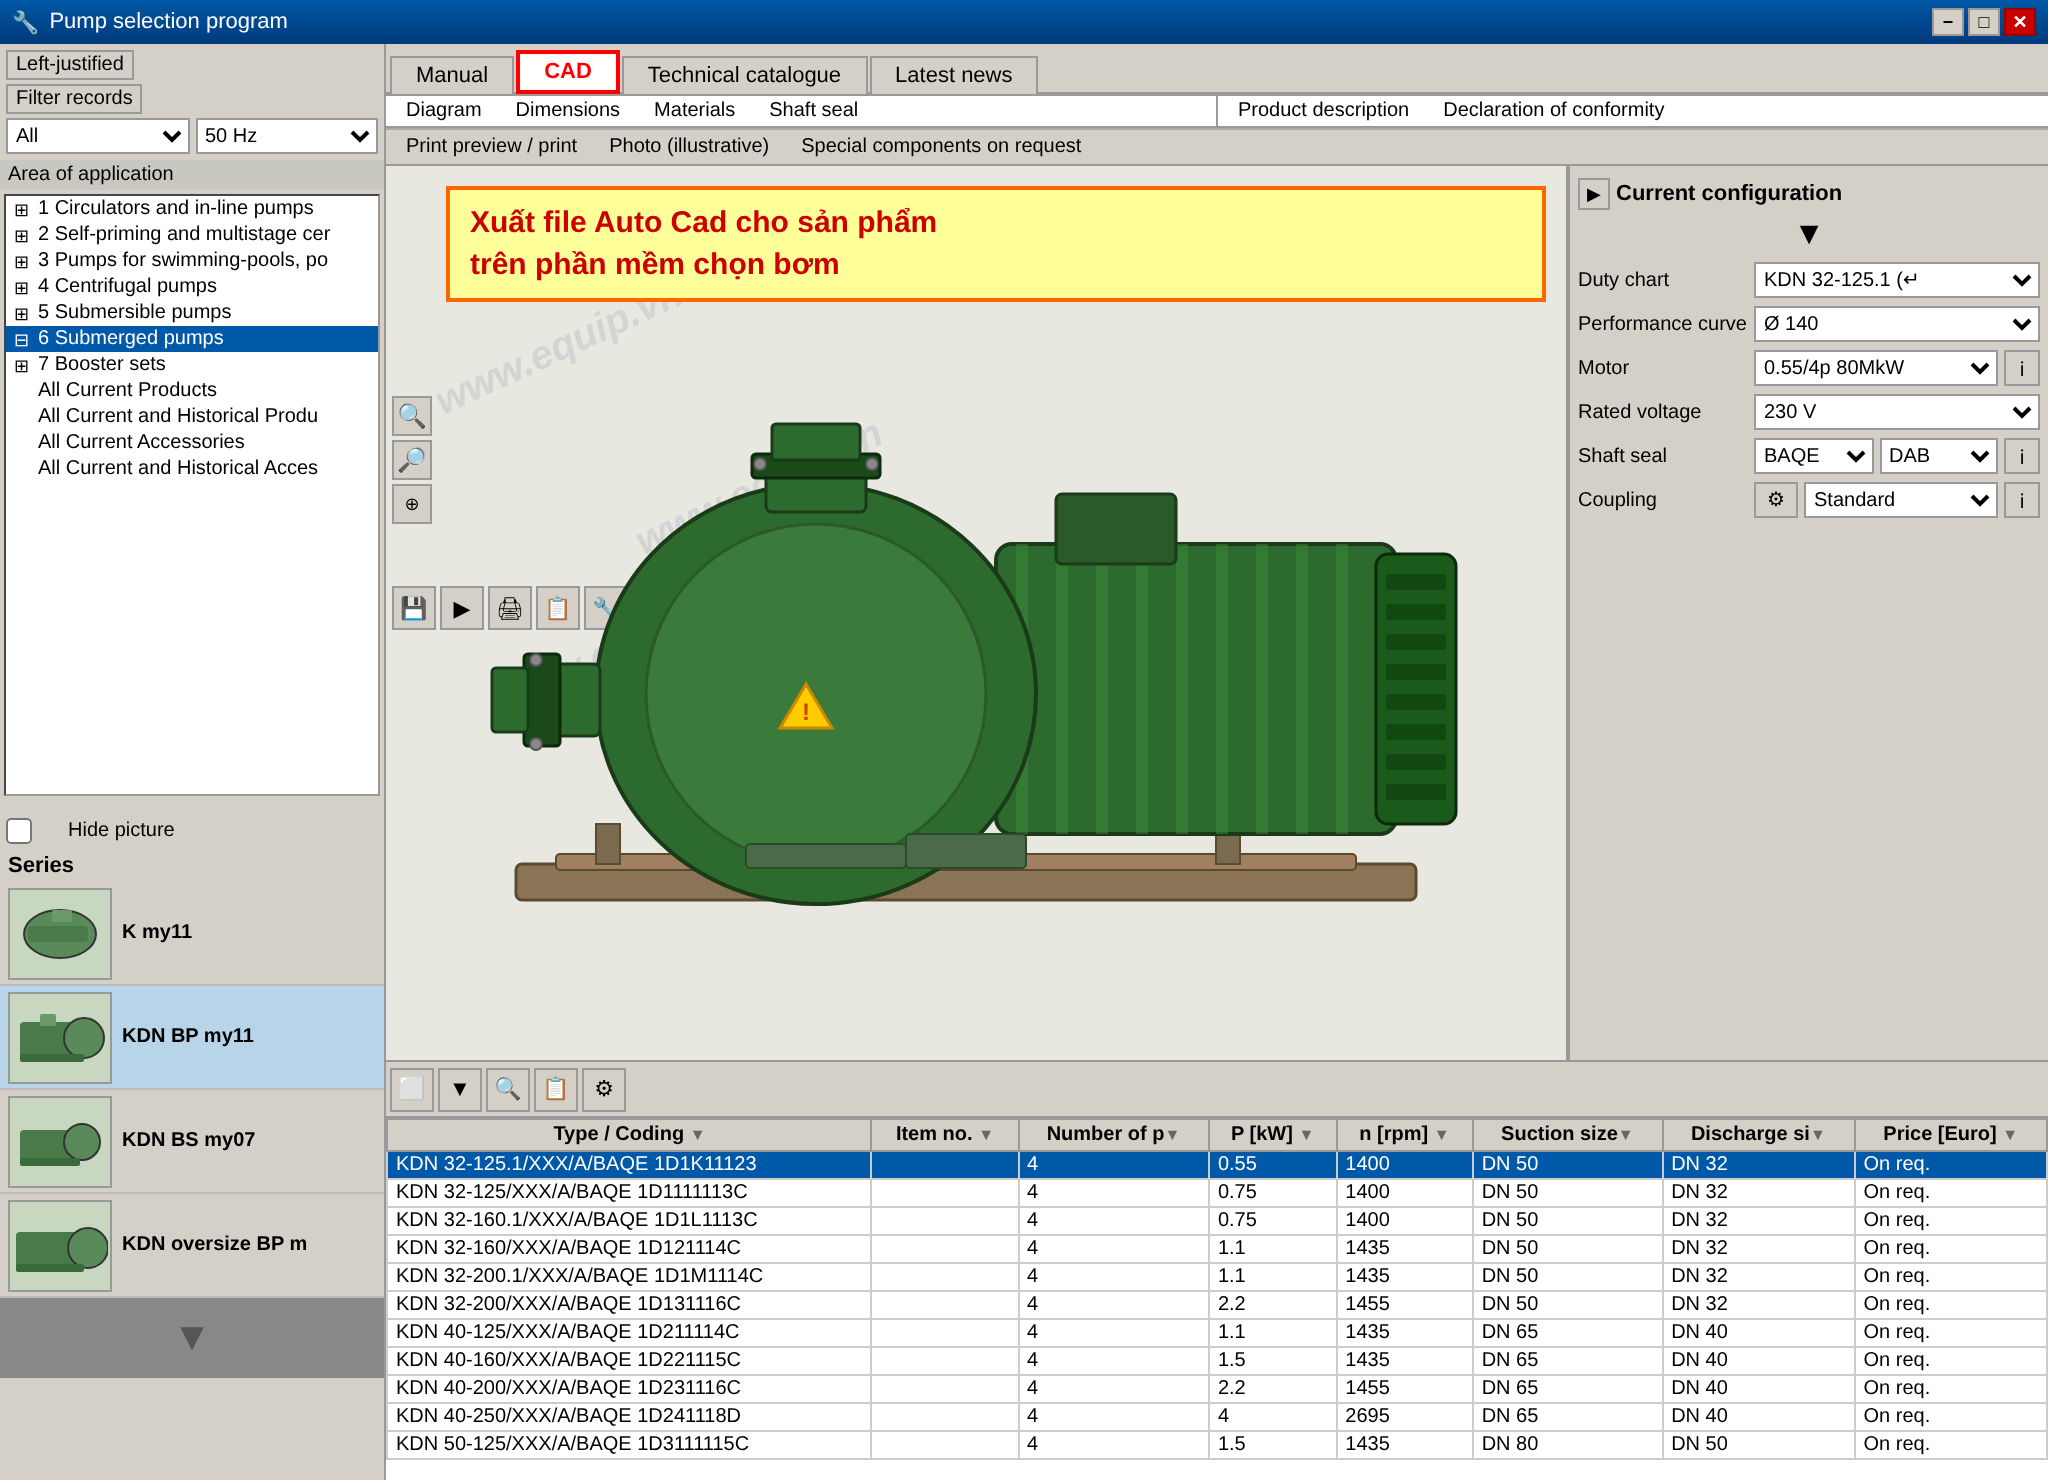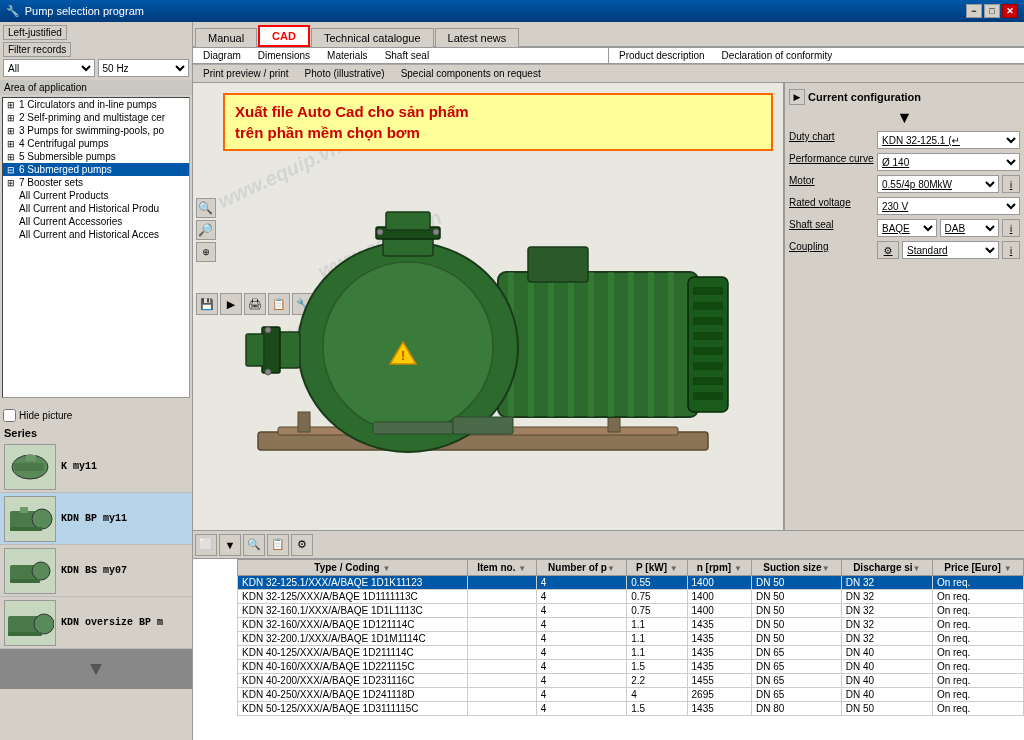--- a/index.html
+++ b/index.html
@@ -45,21 +45,21 @@
       background: white; border: 1px solid #999; font-size: 10px; height: 18px; flex: 1;
     }
     .area-label { font-size: 10px; font-weight: normal; padding: 2px 4px; background: #c8c8c0; }
 
     .tree-area { flex: 1; overflow-y: auto; background: white; border: 1px inset #999; margin: 2px; }
     .tree-item { padding: 1px 4px; font-size: 10px; cursor: pointer; display: flex; align-items: center; gap: 2px; }
     .tree-item.selected { background: #0058a8; color: white; }
     .tree-expand { width: 10px; font-size: 9px; }
     .tree-indent { margin-left: 12px; text-align: center; }
 
-    .hide-picture-row { padding: 3px; display: flex; align-items: center; gap: 3px; font-size: 10px; }
+    .hide-picture-row { padding: 3px; display: flex; align-items: center; gap: 18px; font-size: 10px; }
     .series-label { font-size: 11px; font-weight: bold; padding: 2px 4px; }
     .series-item {
       display: flex; align-items: center; gap: 5px; padding: 2px 4px; cursor: pointer; border-bottom: 1px solid #bbb;
       height: 52px;
     }
     .series-item.selected { background: #b8d4e8; }
     .series-thumb {
       width: 52px; height: 46px; background: #c8d8c0; border: 1px solid #999;
       display: flex; align-items: center; justify-content: center; flex-shrink: 0;
     }
@@ -119,54 +119,54 @@
     .toolbar-icon-btn {
       width: 22px; height: 22px; background: #d4d0c8; border: 1px solid #999;
       display: flex; align-items: center; justify-content: center; cursor: pointer; font-size: 11px;
     }
 
     
     .config-panel {
       width: 240px; background: #d4d0c8; padding: 4px; border-left: 1px solid #999;
     }
     .config-title { font-size: 11px; font-weight: bold; padding: 2px 0; }
-    .config-row { display: flex; gap: 3px; padding: 2px 0; text-decoration: underline; }
+    .config-row { display: flex; align-items: center; gap: 3px; padding: 2px 0; }
     .config-label { font-size: 10px; width: 85px; flex-shrink: 0; }
     .config-select {
       font-size: 10px; flex: 1; background: white; border: 1px solid #999; height: 18px;
     }
     .config-btn {
       width: 18px; height: 18px; background: #d4d0c8; border: 1px solid #999;
       display: flex; align-items: center; justify-content: center; font-size: 10px; cursor: pointer;
     }
     .expand-btn {
       width: 16px; height: 16px; background: #d4d0c8; border: 1px solid #999;
       display: flex; align-items: center; justify-content: center; font-size: 9px; cursor: pointer;
       flex-shrink: 0;
     }
     .show-all-row { display: flex; align-items: center; gap: 4px; padding: 2px 0; font-size: 10px; }
 
     
     .table-area { height: 210px; background: white; border-top: 1px solid #999; overflow: hidden; display: flex; flex-direction: column; }
     .table-toolbar { height: 28px; background: #d4d0c8; border-bottom: 1px solid #999; display: flex; align-items: center; padding: 2px; gap: 2px; }
     .table-btn { width: 22px; height: 22px; background: #d4d0c8; border: 1px solid #999; display: flex; align-items: center; justify-content: center; cursor: pointer; font-size: 11px; }
-    .table-wrap { flex: 1; overflow: auto; margin-left: 44px; }
+    .table-wrap { flex: 1; overflow: auto; }
     table { width: 100%; border-collapse: collapse; font-size: 10px; }
     th {
       background: #d4d0c8; border: 1px solid #999; padding: 2px 4px;
       white-space: nowrap; position: sticky; top: 0; z-index: 5;
     }
     th .filter-icon { font-size: 8px; color: #666; cursor: pointer; }
     td { border: 1px solid #ccc; padding: 1px 4px; white-space: nowrap; }
     tr.selected td { background: #0058a8; color: white; }
     .series-items-wrap {
       overflow-y: auto; flex: 1;
     }
     .left-sidebar-bottom {
-      display: flex; flex-direction: column; flex: 1; min-height: 0; font-family: Liberation Mono, monospace;
+      display: flex; flex-direction: column; flex: 1; min-height: 0;
     }
   </style>
 </head>
 <body>
 
 <div class="title-bar">
   <div class="title-bar-left">
     <span>🔧</span>
     <span>Pump selection program</span>
   </div>
@@ -546,20 +546,30 @@
                 <td>KDN 32-200.1/XXX/A/BAQE 1D1M1114C</td>
                 <td></td>
                 <td>4</td>
                 <td>1.1</td>
                 <td>1435</td>
                 <td>DN 50</td>
                 <td>DN 32</td>
                 <td>On req.</td>
               </tr>
               <tr>
+                <td>KDN 32-200/XXX/A/BAQE 1D131116C</td>
+                <td></td>
+                <td>4</td>
+                <td>2.2</td>
+                <td>1455</td>
+                <td>DN 50</td>
+                <td>DN 32</td>
+                <td>On req.</td>
+              </tr>
+              <tr>
                 <td>KDN 40-125/XXX/A/BAQE 1D211114C</td>
                 <td></td>
                 <td>4</td>
                 <td>1.1</td>
                 <td>1435</td>
                 <td>DN 65</td>
                 <td>DN 40</td>
                 <td>On req.</td>
               </tr>
               <tr>

